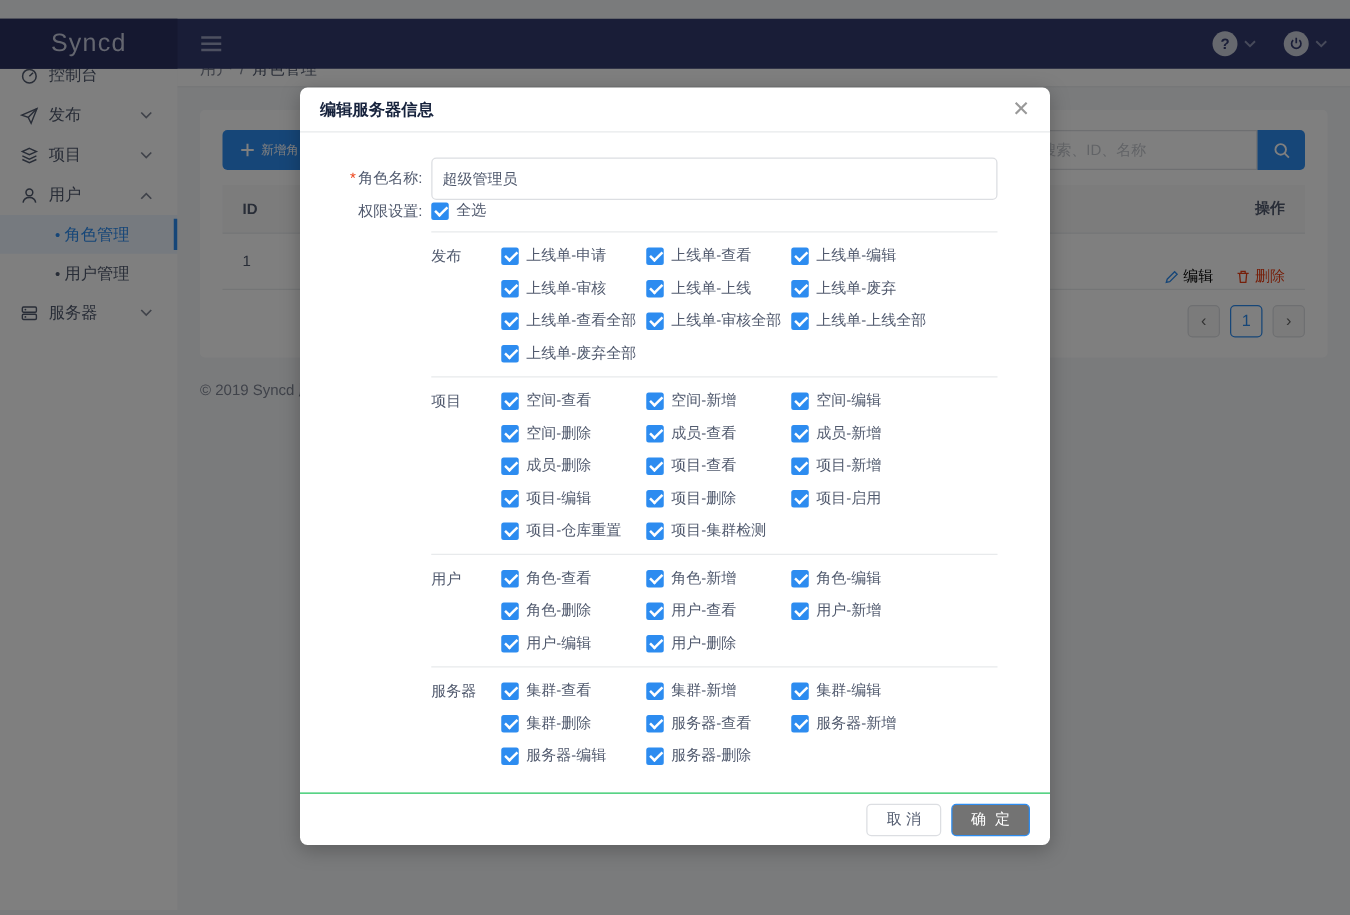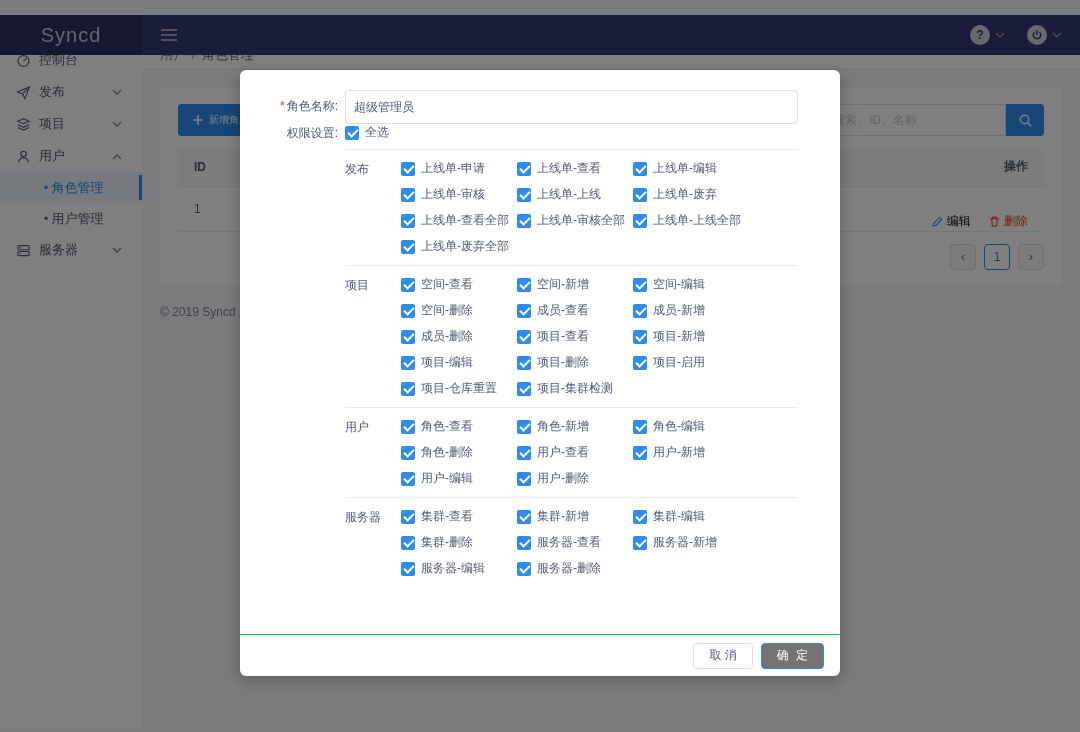--- a/index.html
+++ b/index.html
@@ -263,20 +263,24 @@
       <div class="page-btn">›</div>
     </div>
   </div>
 
   <div class="page-footer">© 2019 Syncd 版</div>
 </div>
 
 <div class="mask"></div>
 
 <div class="modal">
+  <div class="m-header">
+    <span class="m-title">编辑服务器信息</span>
+    <span class="m-close">✕</span>
+  </div>
   <div class="m-body">
     <div class="f-row">
       <div class="f-label">
         <span class="req">*</span><span>角色名称:</span>
       </div>
       <input class="f-input" readonly="" value="超级管理员" style="">
     </div>
     <div class="f-row" style="margin-bottom:0;">
       <div class="f-label top">权限设置:</div>
       <div class="perm-col">

